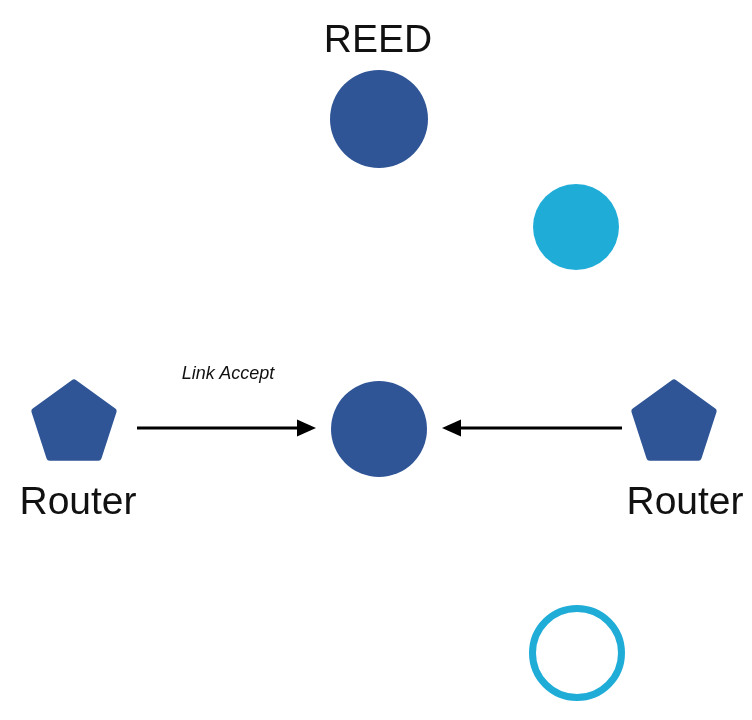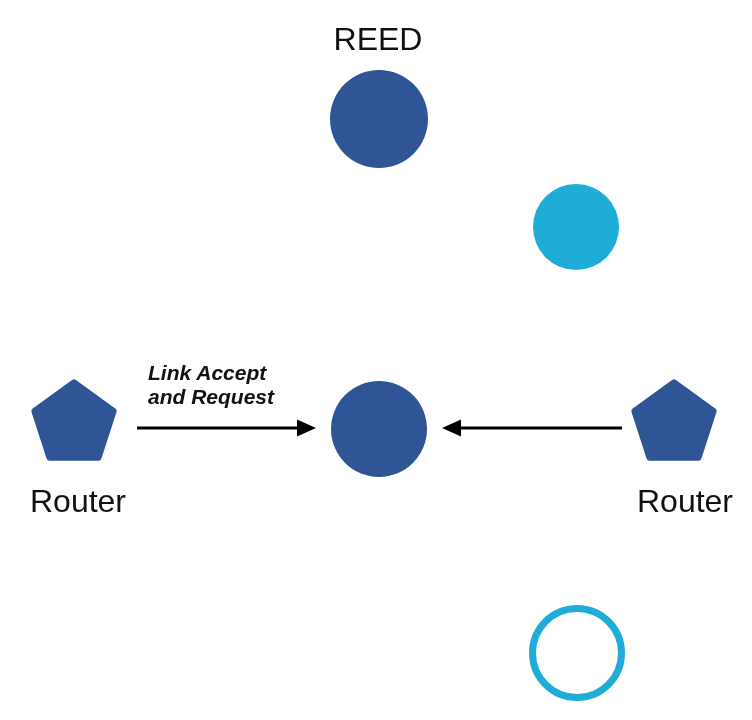--- a/index.html
+++ b/index.html
@@ -12,39 +12,39 @@
   .canvas{
     position:relative;
     width:752px;height:720px;
     background:var(--bg);
     font-family:"Liberation Sans", sans-serif;
     color:var(--ink);
     overflow:hidden;
   }
   .abs{position:absolute;}
   .node-label{
-    font-size:32px;
+    font-size:39px;
     line-height:38px;
     color:var(--ink);
     white-space:nowrap;
   }
   .centered{text-align:center;}
   .circle{
     border-radius:50%;
     box-sizing:border-box;
   }
   .fill-blue{background:var(--blue);}
   .fill-cyan{background:var(--cyan);}
   .ring-cyan{background:var(--bg);border:7px solid var(--cyan);}
   .edge-label{
-    font-size:21px;
+    font-size:18px;
     line-height:24px;
     font-style:italic;
+    text-align:center;
     color:var(--ink);
-    font-weight:bold;
   }
   svg{display:block;}
   .edges-layer{left:0;top:0;pointer-events:none;}
 </style>
 </head>
 <body>
 
 <div class="canvas">
 
   <svg class="abs edges-layer" width="752" height="720" viewBox="0 0 752 720">
@@ -63,21 +63,20 @@
 
   <div class="abs circle fill-cyan" style="left:533px;top:184px;width:86px;height:86px;"></div>
 
   <svg class="abs" style="left:28px;top:379px;" width="92" height="90" viewBox="0 0 100 97">
     <polygon points="50,3.5 92.8,34.6 76.5,84.9 23.5,84.9 7.2,34.6" fill="#2F5597" stroke="#2F5597" stroke-width="7" stroke-linejoin="round"></polygon>
   </svg>
   <div class="abs node-label centered" style="left:8px;top:482px;width:140px;">Router</div>
 
   <div class="abs edge-label" style="left:148px;top:361px;width:160px;">
     <div>Link Accept</div>
-    <div>and Request</div>
   </div>
 
   <div class="abs circle fill-blue" style="left:331px;top:381px;width:96px;height:96px;"></div>
 
   <svg class="abs" style="left:628px;top:379px;" width="92" height="90" viewBox="0 0 100 97">
     <polygon points="50,3.5 92.8,34.6 76.5,84.9 23.5,84.9 7.2,34.6" fill="#2F5597" stroke="#2F5597" stroke-width="7" stroke-linejoin="round"></polygon>
   </svg>
   <div class="abs node-label centered" style="left:615px;top:482px;width:140px;">Router</div>
 
   <div class="abs circle ring-cyan" style="left:529px;top:605px;width:96px;height:96px;"></div>

